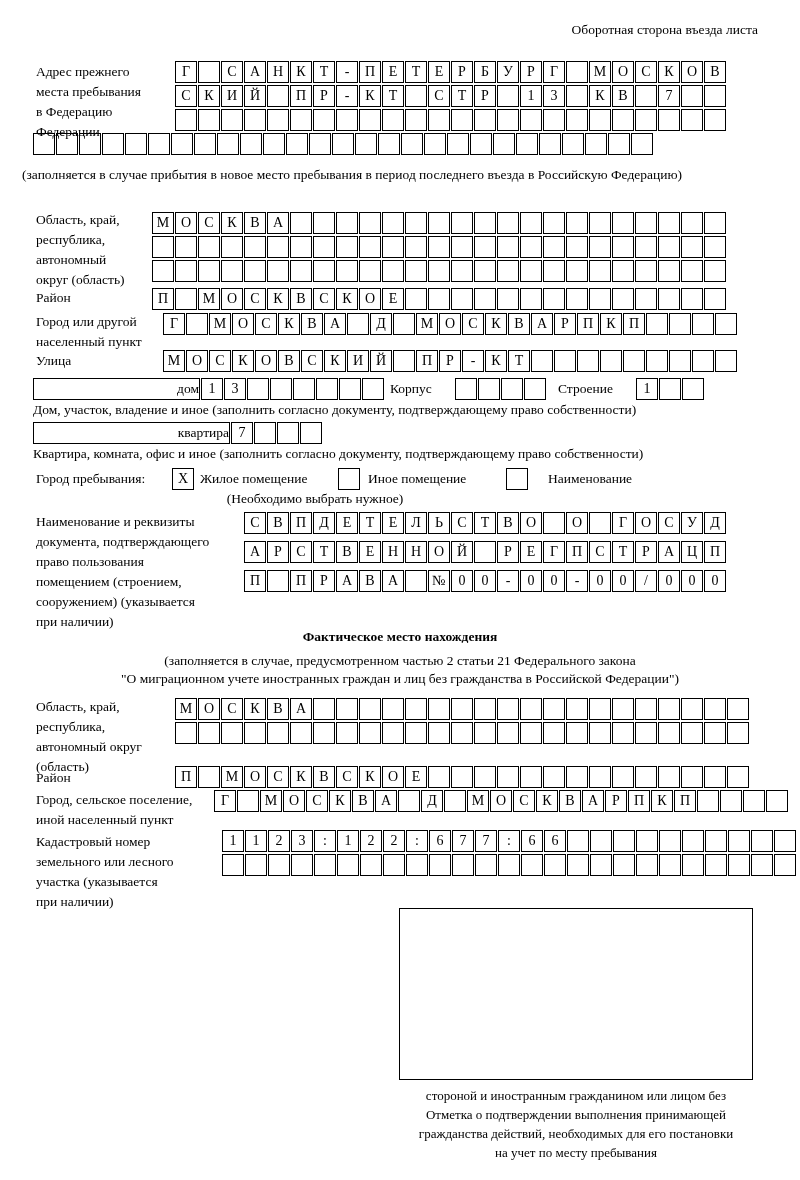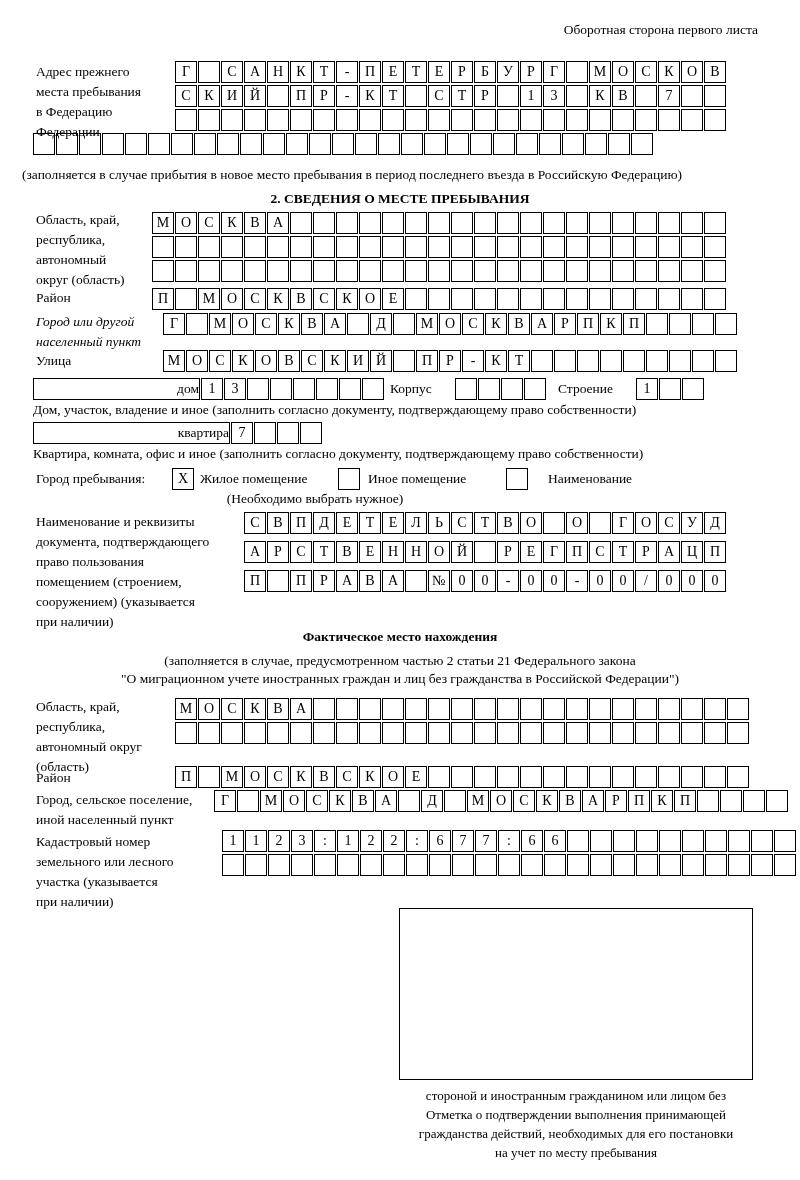--- a/index.html
+++ b/index.html
@@ -81,21 +81,21 @@
     text-align: center;
     font-size: 13px;
     line-height: 19px;
   }
 </style>
 </head>
 <body>
 
 <div class="page">
 
-  <div class="hdr-right">Оборотная сторона первого листа</div>
+  <div class="hdr-right">Оборотная сторона въезда листа</div>
 
   <div class="lbl" style="left:36px; top:62px; width:140px;">Адрес прежнего
 места пребывания
 в Федерацию
 Федерации</div>
 
   <div class="row" id="prev-row-0" style="left:175px; top:61px;">
       <div class="cell">Г</div>
       <div class="cell"></div>
       <div class="cell">С</div>
@@ -198,21 +198,20 @@
       <div class="cell"></div>
       <div class="cell"></div>
       <div class="cell"></div>
       <div class="cell"></div>
       <div class="cell"></div>
       <div class="cell"></div>
     </div>
 
   <div class="center-txt" style="left:0; top:166px; width:704px;">(заполняется в случае прибытия в новое место пребывания в период последнего въезда в Российскую Федерацию)</div>
 
-  <div class="center-txt bold" style="left:0; top:190px; width:800px;">2. СВЕДЕНИЯ О МЕСТЕ ПРЕБЫВАНИЯ</div>
 
   <div class="lbl" style="left:36px; top:210px; width:140px;">Область, край,
 республика,
 автономный
 округ (область)</div>
   <div class="row" id="s2-region-0" style="left:152px; top:212px;">
       <div class="cell">М</div>
       <div class="cell">О</div>
       <div class="cell">С</div>
       <div class="cell">К</div>
@@ -315,21 +314,21 @@
       <div class="cell"></div>
       <div class="cell"></div>
       <div class="cell"></div>
       <div class="cell"></div>
       <div class="cell"></div>
       <div class="cell"></div>
       <div class="cell"></div>
       <div class="cell"></div>
     </div>
 
-  <div class="lbl" style="left:36px; top:312px; width:130px;font-style:italic;">Город или другой
+  <div class="lbl" style="left:36px; top:312px; width:130px;">Город или другой
 населенный пункт</div>
   <div class="row" id="s2-city" style="left:163px; top:313px;">
       <div class="cell">Г</div>
       <div class="cell"></div>
       <div class="cell">М</div>
       <div class="cell">О</div>
       <div class="cell">С</div>
       <div class="cell">К</div>
       <div class="cell">В</div>
       <div class="cell">А</div>

